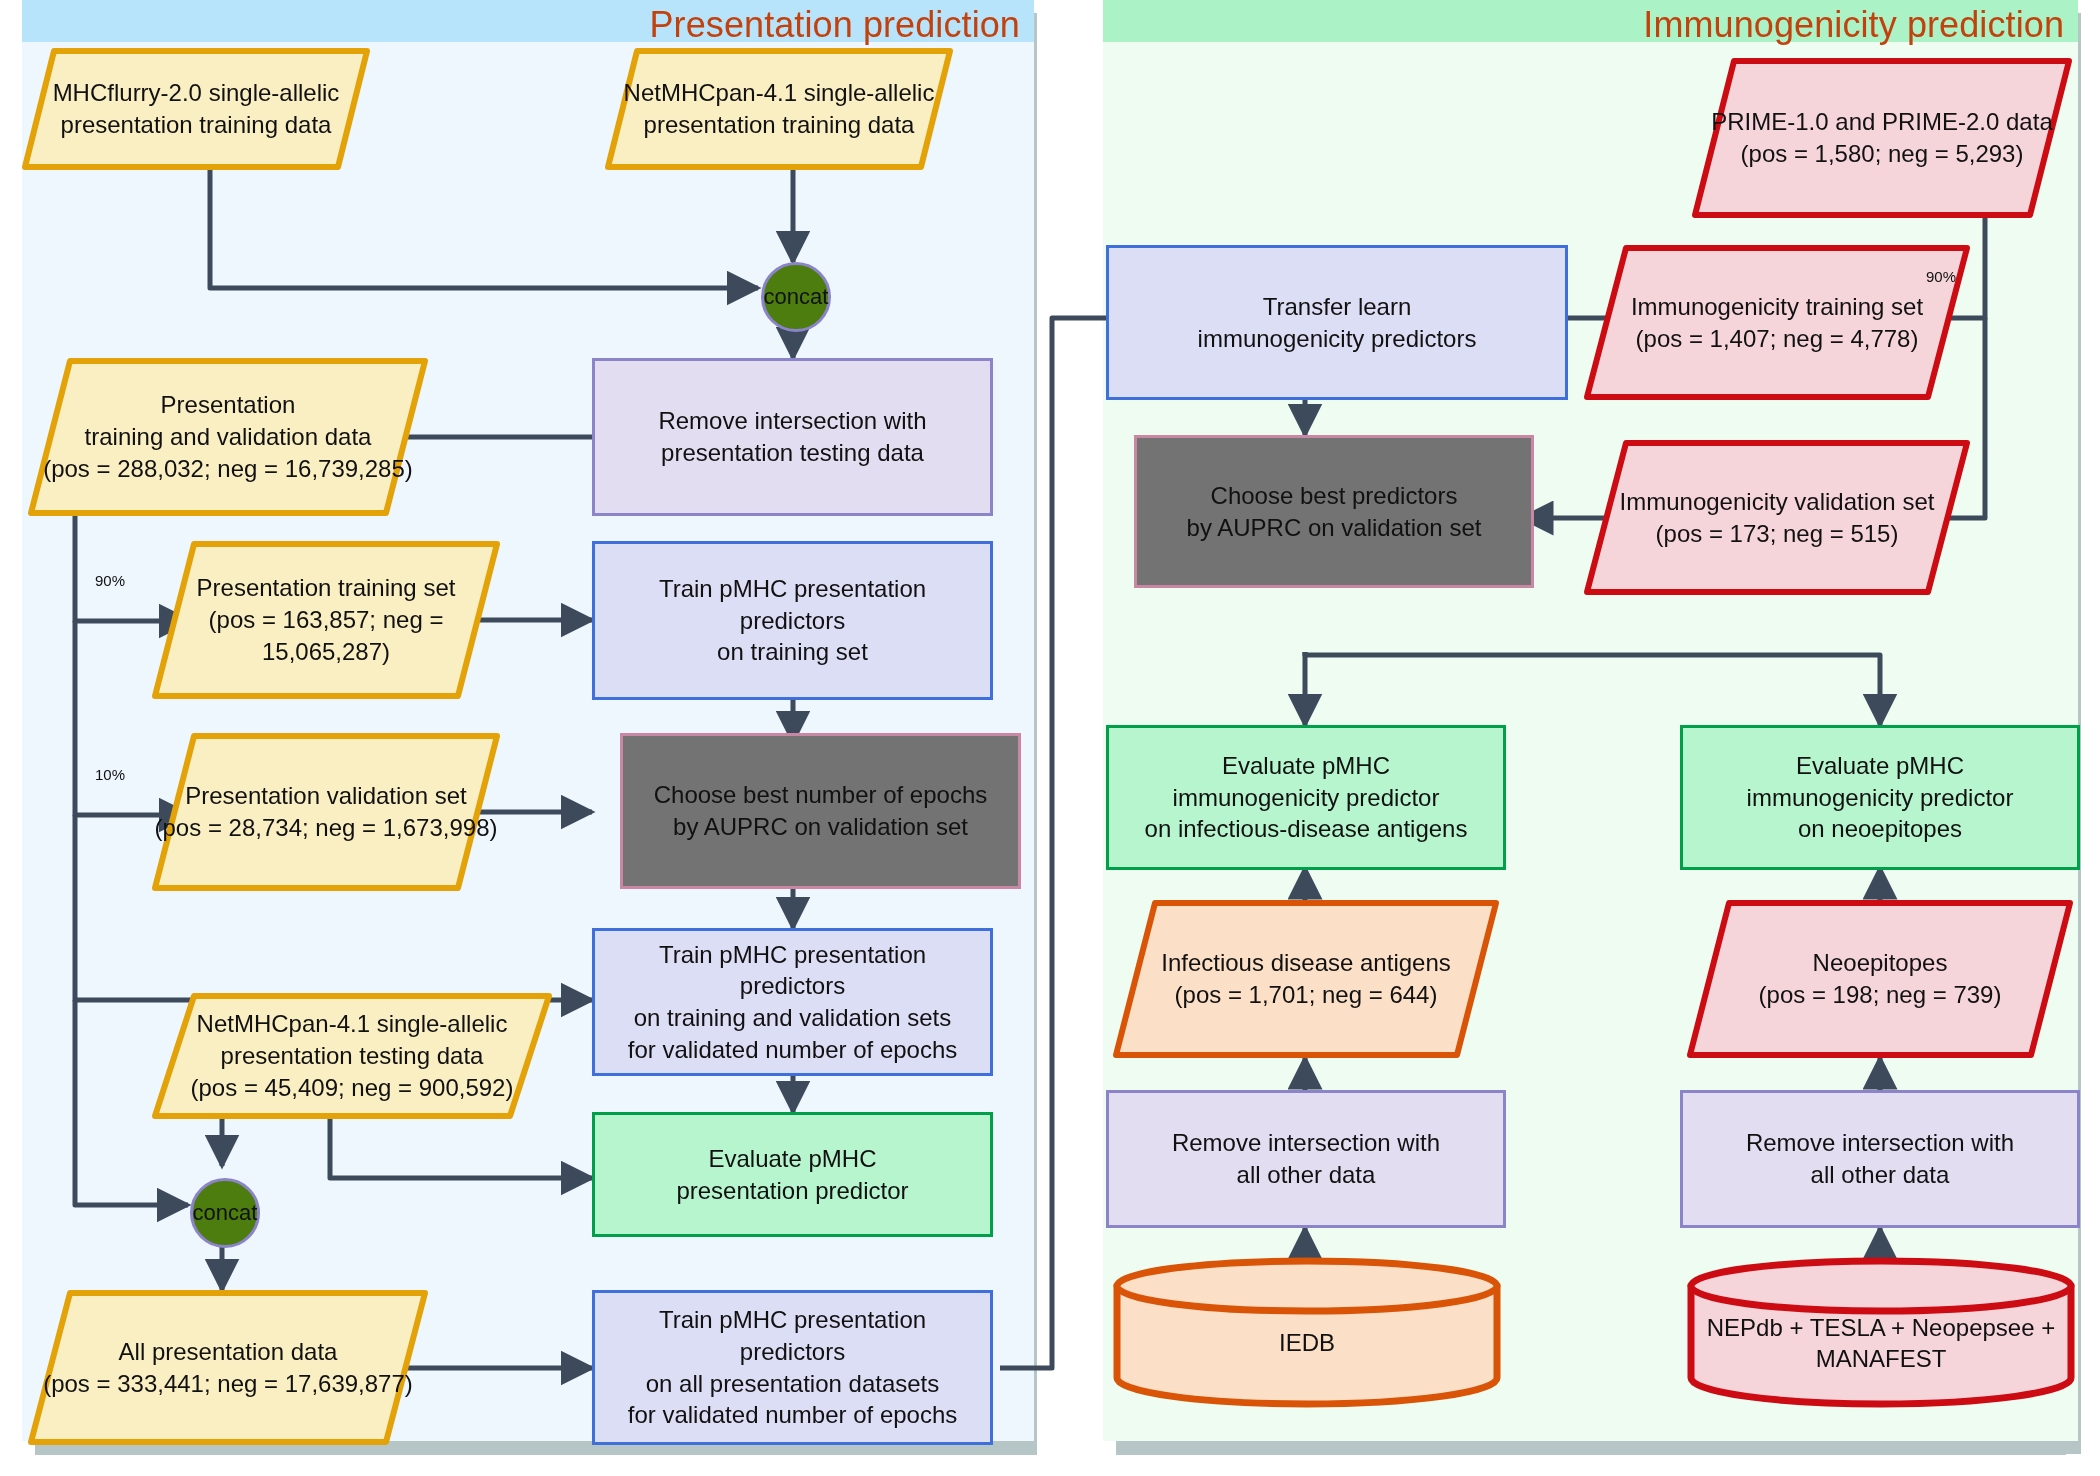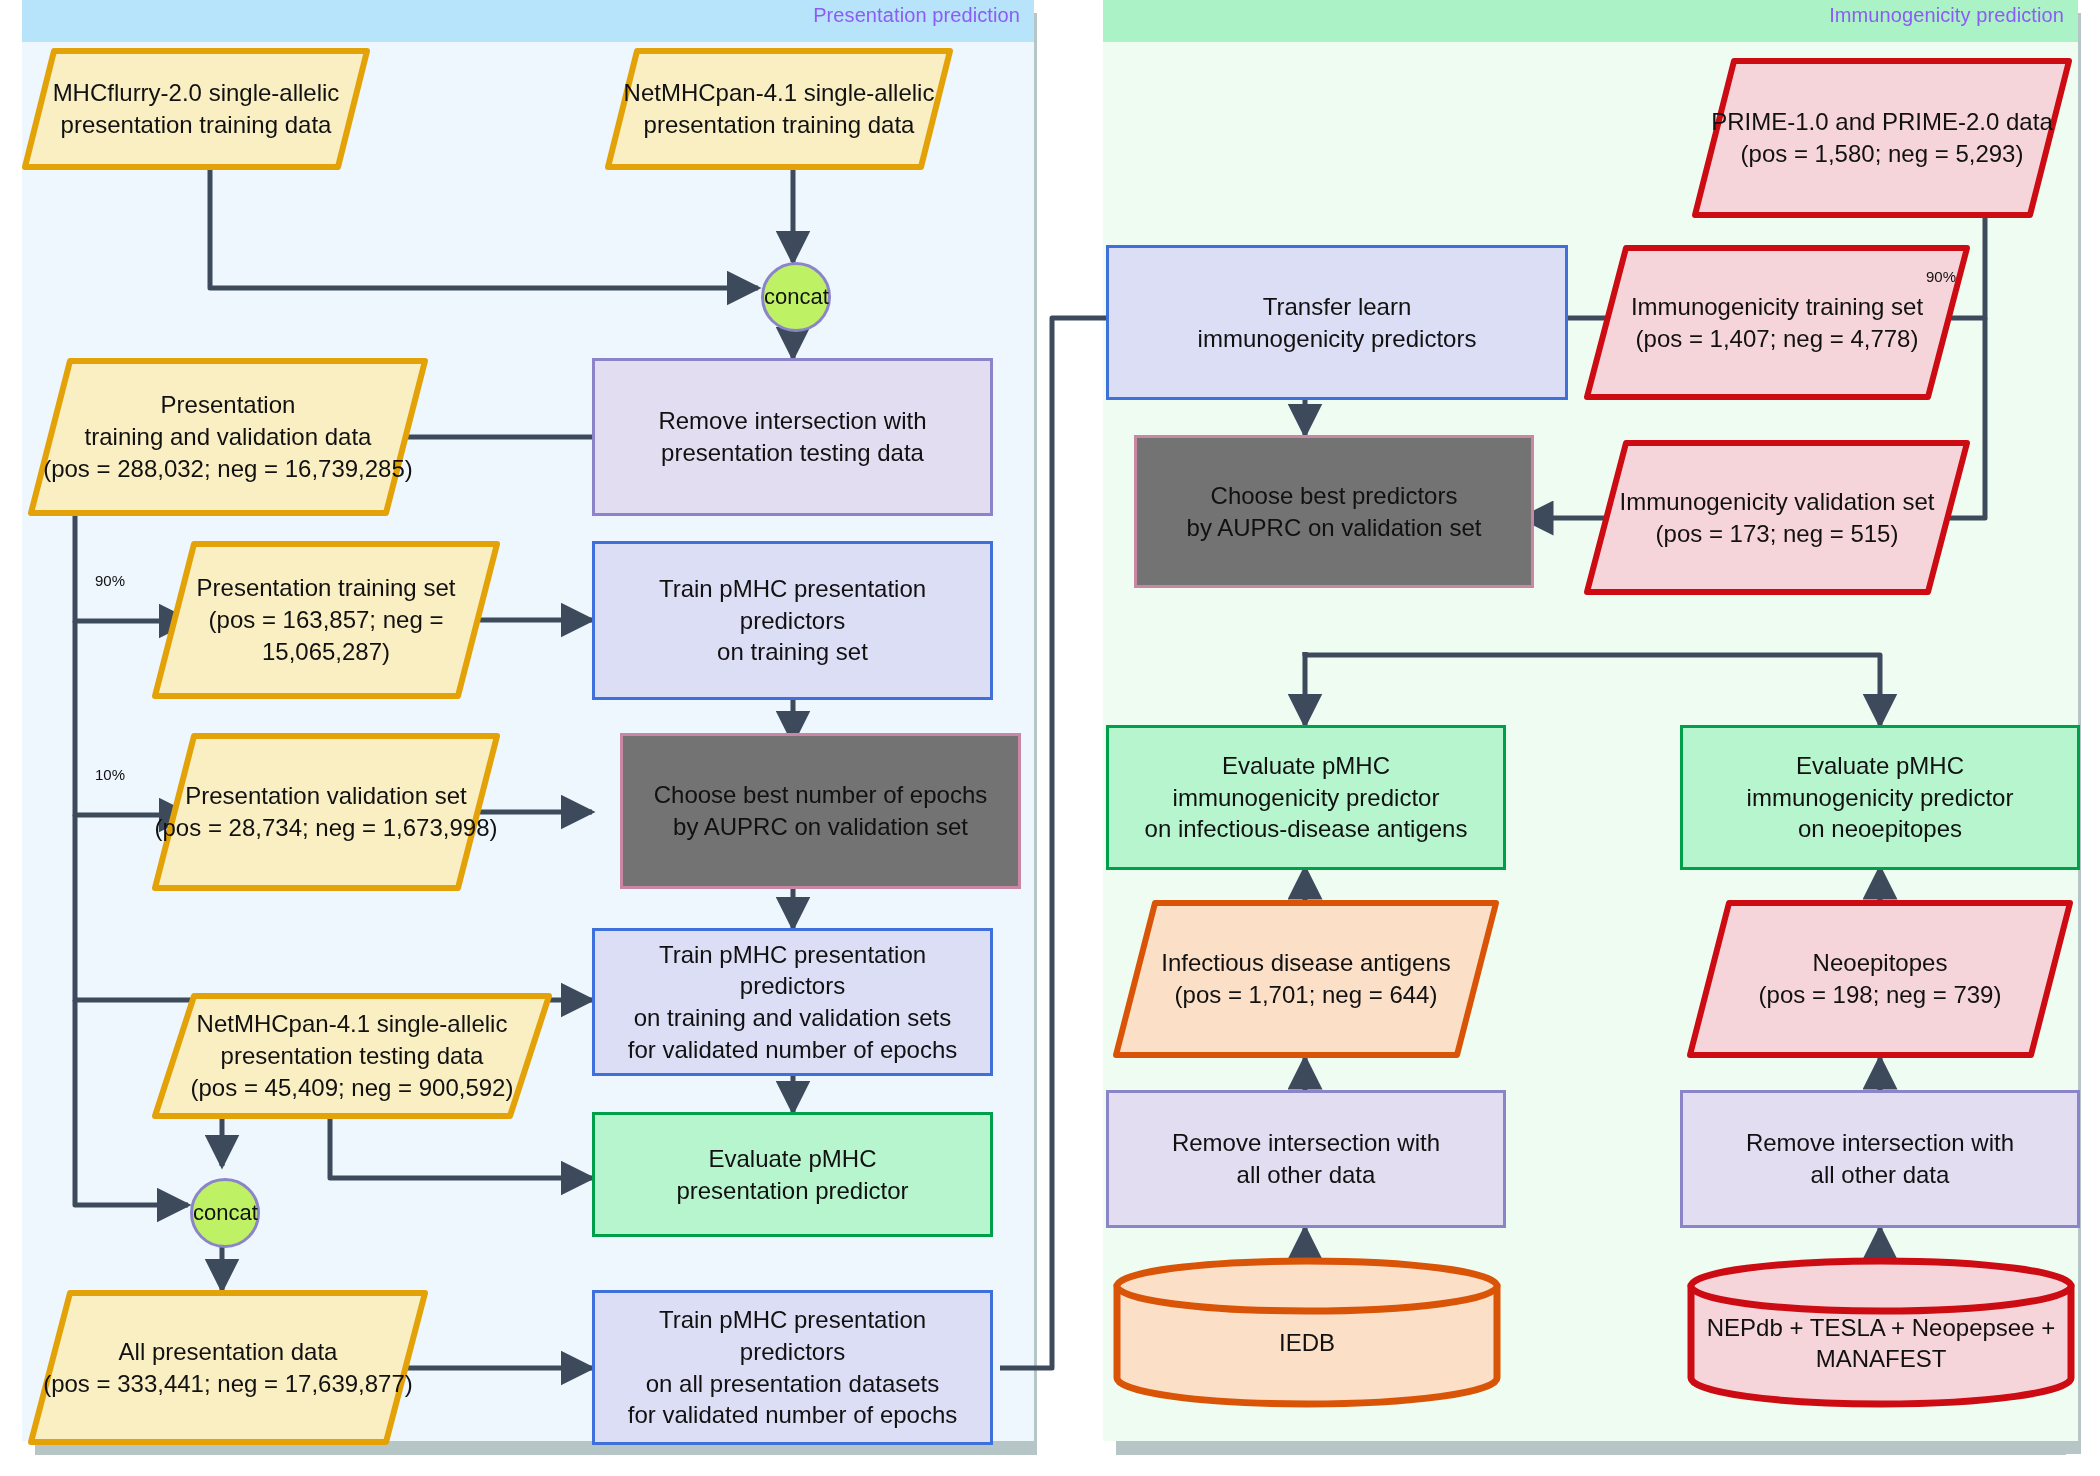--- a/index.html
+++ b/index.html
@@ -6,43 +6,43 @@
   body{font-family:"Liberation Sans","DejaVu Sans",sans-serif;}
   #root{position:relative;width:2100px;height:1476px;overflow:hidden;background:#fff;}
 
   
   .panel{position:absolute;box-sizing:border-box;}
   .panel-shadow{position:absolute;background:#b6c6c6;}
   .panel-left{left:22px;top:0px;width:1012px;height:1441px;background:#eef6fe;}
   .panel-left .hdr{position:absolute;left:0;top:0;width:100%;height:42px;background:#b7e3fb;}
   .panel-right{left:1103px;top:0px;width:975px;height:1441px;background:#eefcf1;}
   .panel-right .hdr{position:absolute;left:0;top:0;width:100%;height:42px;background:#abf3c6;}
-  .hdr-label{position:absolute;right:14px;top:4px;font-size:20px;color:#8b5cf6;letter-spacing:.1px;}
+  .hdr-label{position:absolute;right:14px;top:4px;font-size:36px;color:#c2410c;letter-spacing:.1px;}
 
   
   .node{position:absolute;box-sizing:border-box;display:flex;align-items:center;justify-content:center;text-align:center;
         font-size:24px;line-height:1.32;color:#111;padding:4px 10px;}
   .node .t{white-space:pre-line;}
 
   
   .rect{border-width:3px;border-style:solid;}
   .c-purple{background:#e2ddf0;border-color:#8b84c9;justify-content:center;}
   .c-blue  {background:#dcdef6;border-color:#3f6fdb;}
   .c-pink  {background:#737373;border-color:#c987a3;margin-left:28px;}
   .c-green {background:#b6f5ce;border-color:#00a04a;}
 
   
   .para{position:absolute;}
   .para svg{position:absolute;left:0;top:0;overflow:visible;}
   .para .t{position:absolute;left:0;top:0;width:100%;height:100%;display:flex;align-items:center;justify-content:center;
            text-align:center;font-size:24px;line-height:1.32;color:#111;white-space:pre-line;}
 
   
-  .circ{position:absolute;border-radius:50%;background:#bef264;border:3px solid #8b84c9;
-        display:flex;align-items:center;font-size:22px;color:#111;}
+  .circ{position:absolute;border-radius:50%;background:#4d7c0f;border:3px solid #8b84c9;
+        display:flex;align-items:center;justify-content:center;font-size:22px;color:#111;}
 
   
   .cyl{position:absolute;}
   .cyl svg{position:absolute;left:0;top:0;overflow:visible;}
   .cyl .t{position:absolute;left:0;top:0;width:100%;height:100%;display:flex;align-items:center;justify-content:center;
           text-align:center;font-size:24px;line-height:1.3;color:#111;white-space:pre-line;padding-top:22px;box-sizing:border-box;}
 
   
   #wires{position:absolute;left:0;top:0;width:2100px;height:1476px;pointer-events:none;}
   .edgelbl{position:absolute;font-size:15px;color:#111;}

